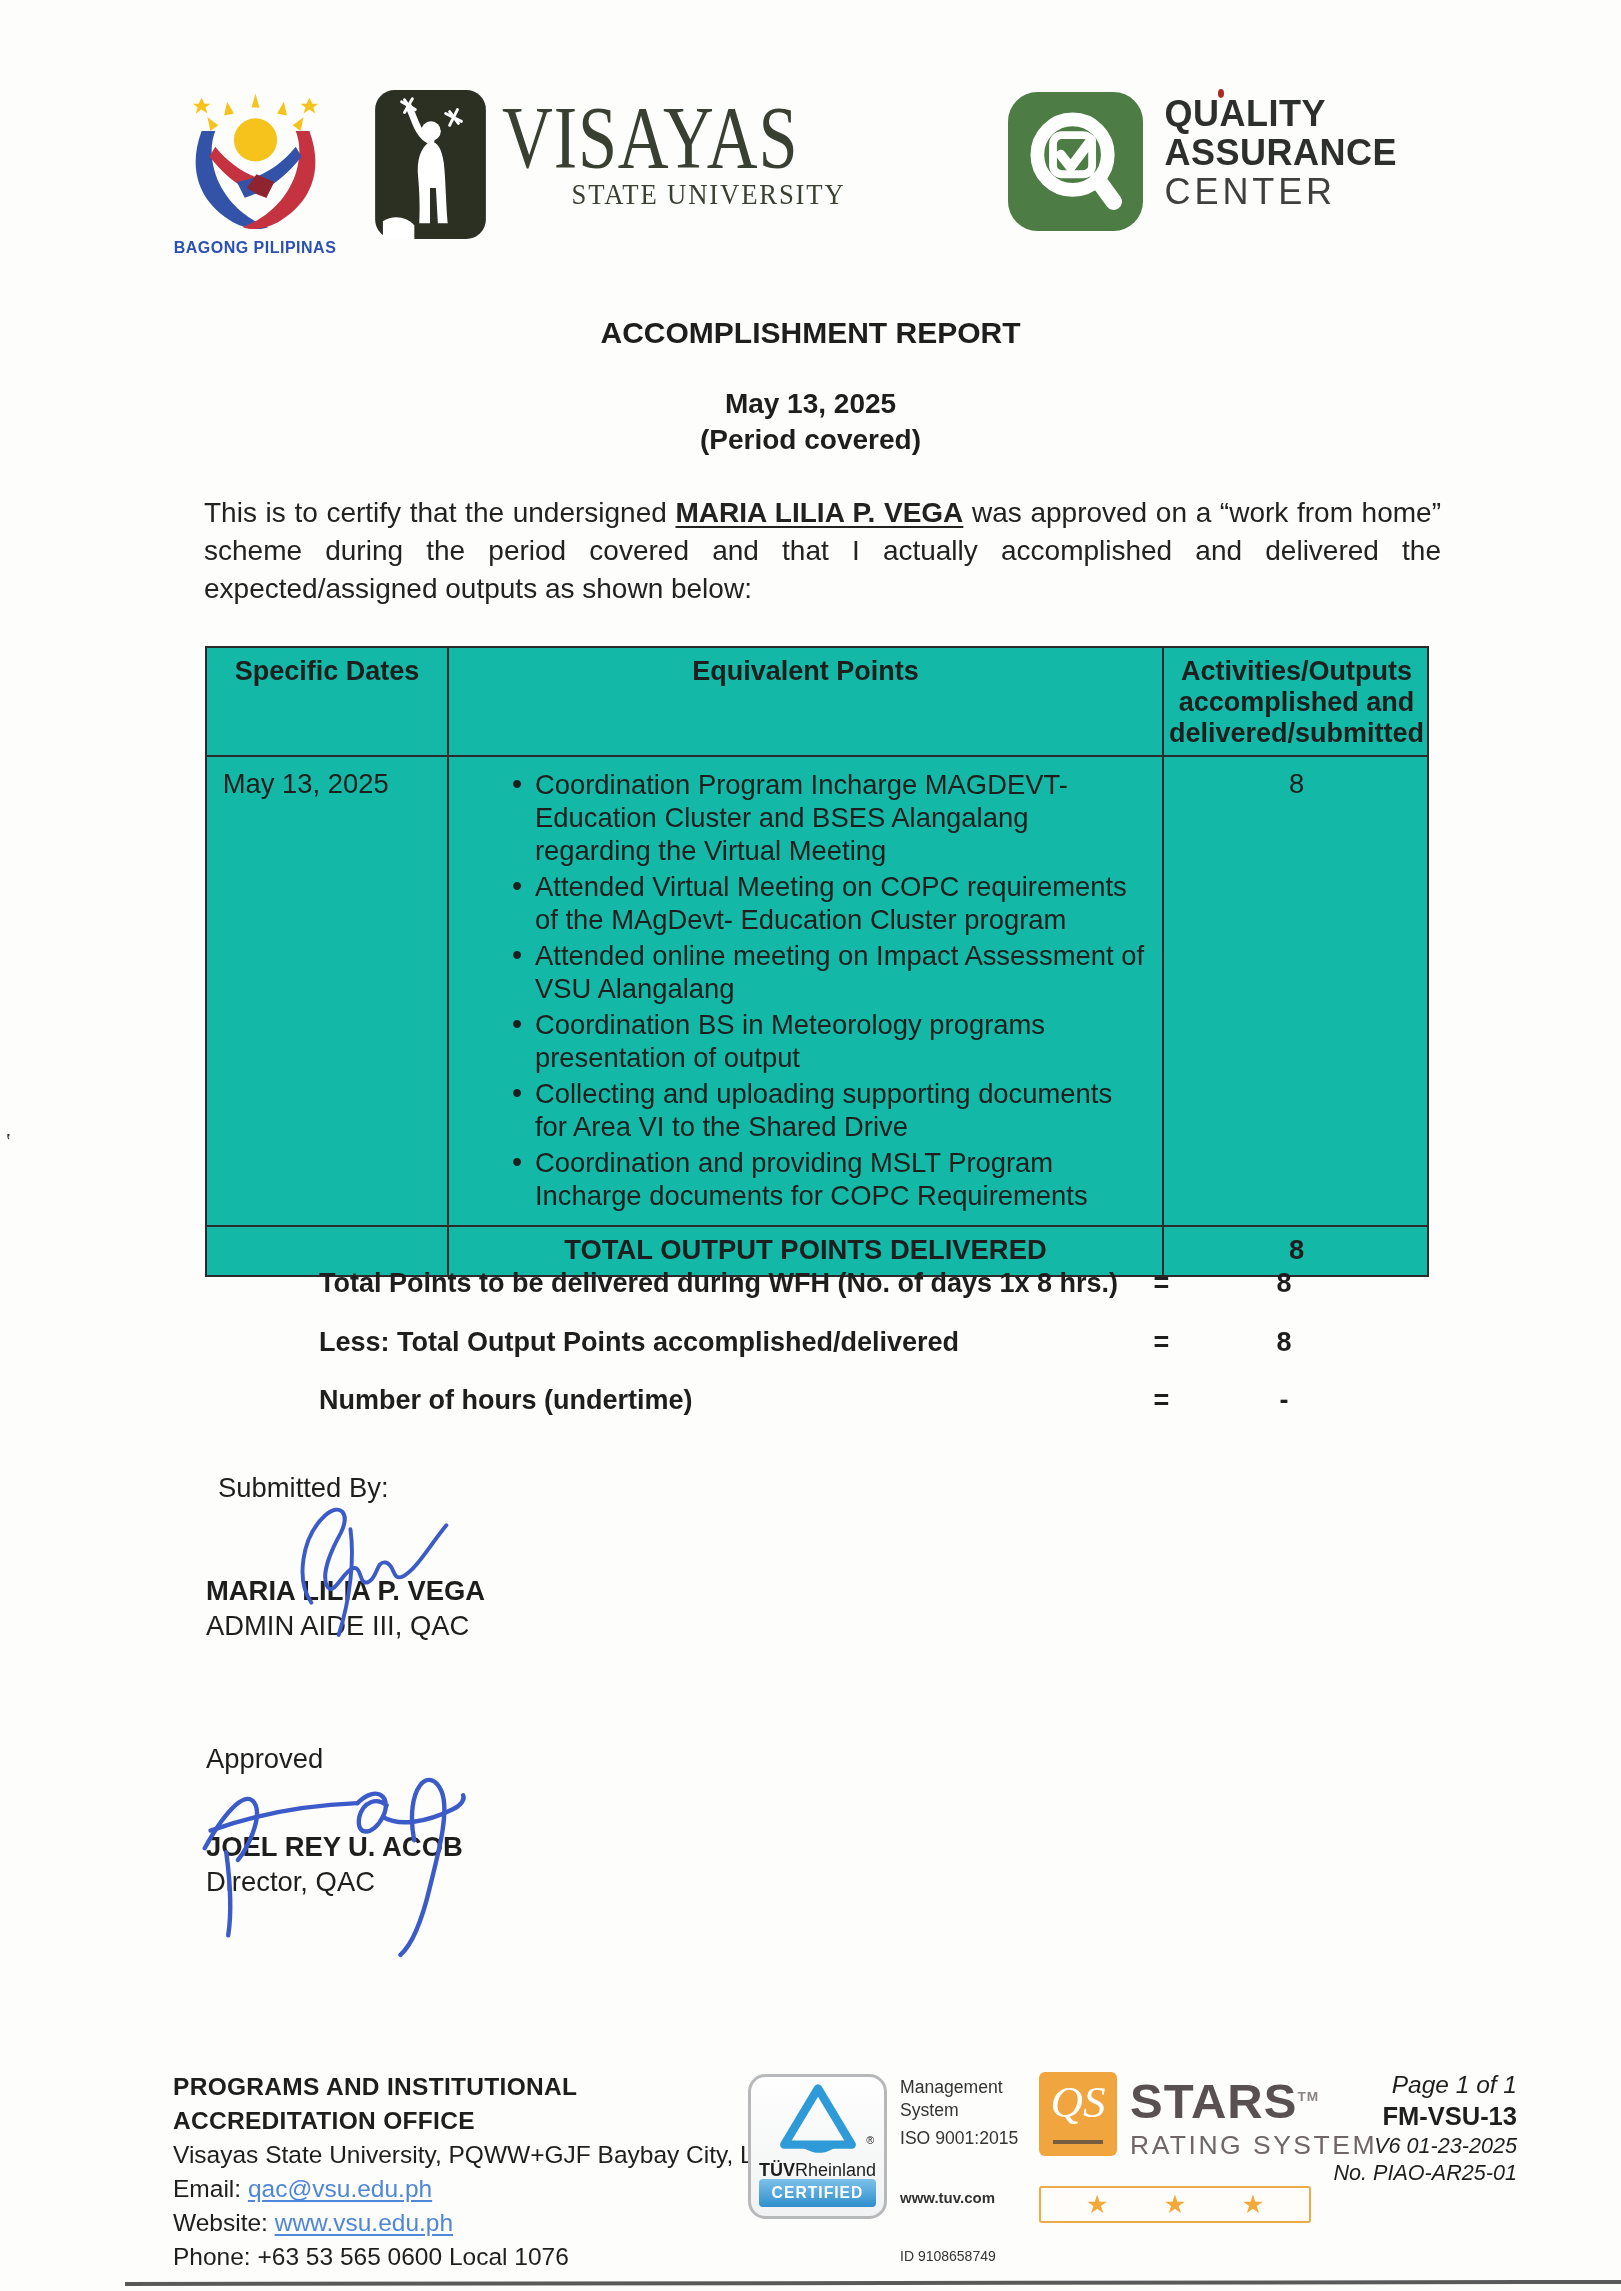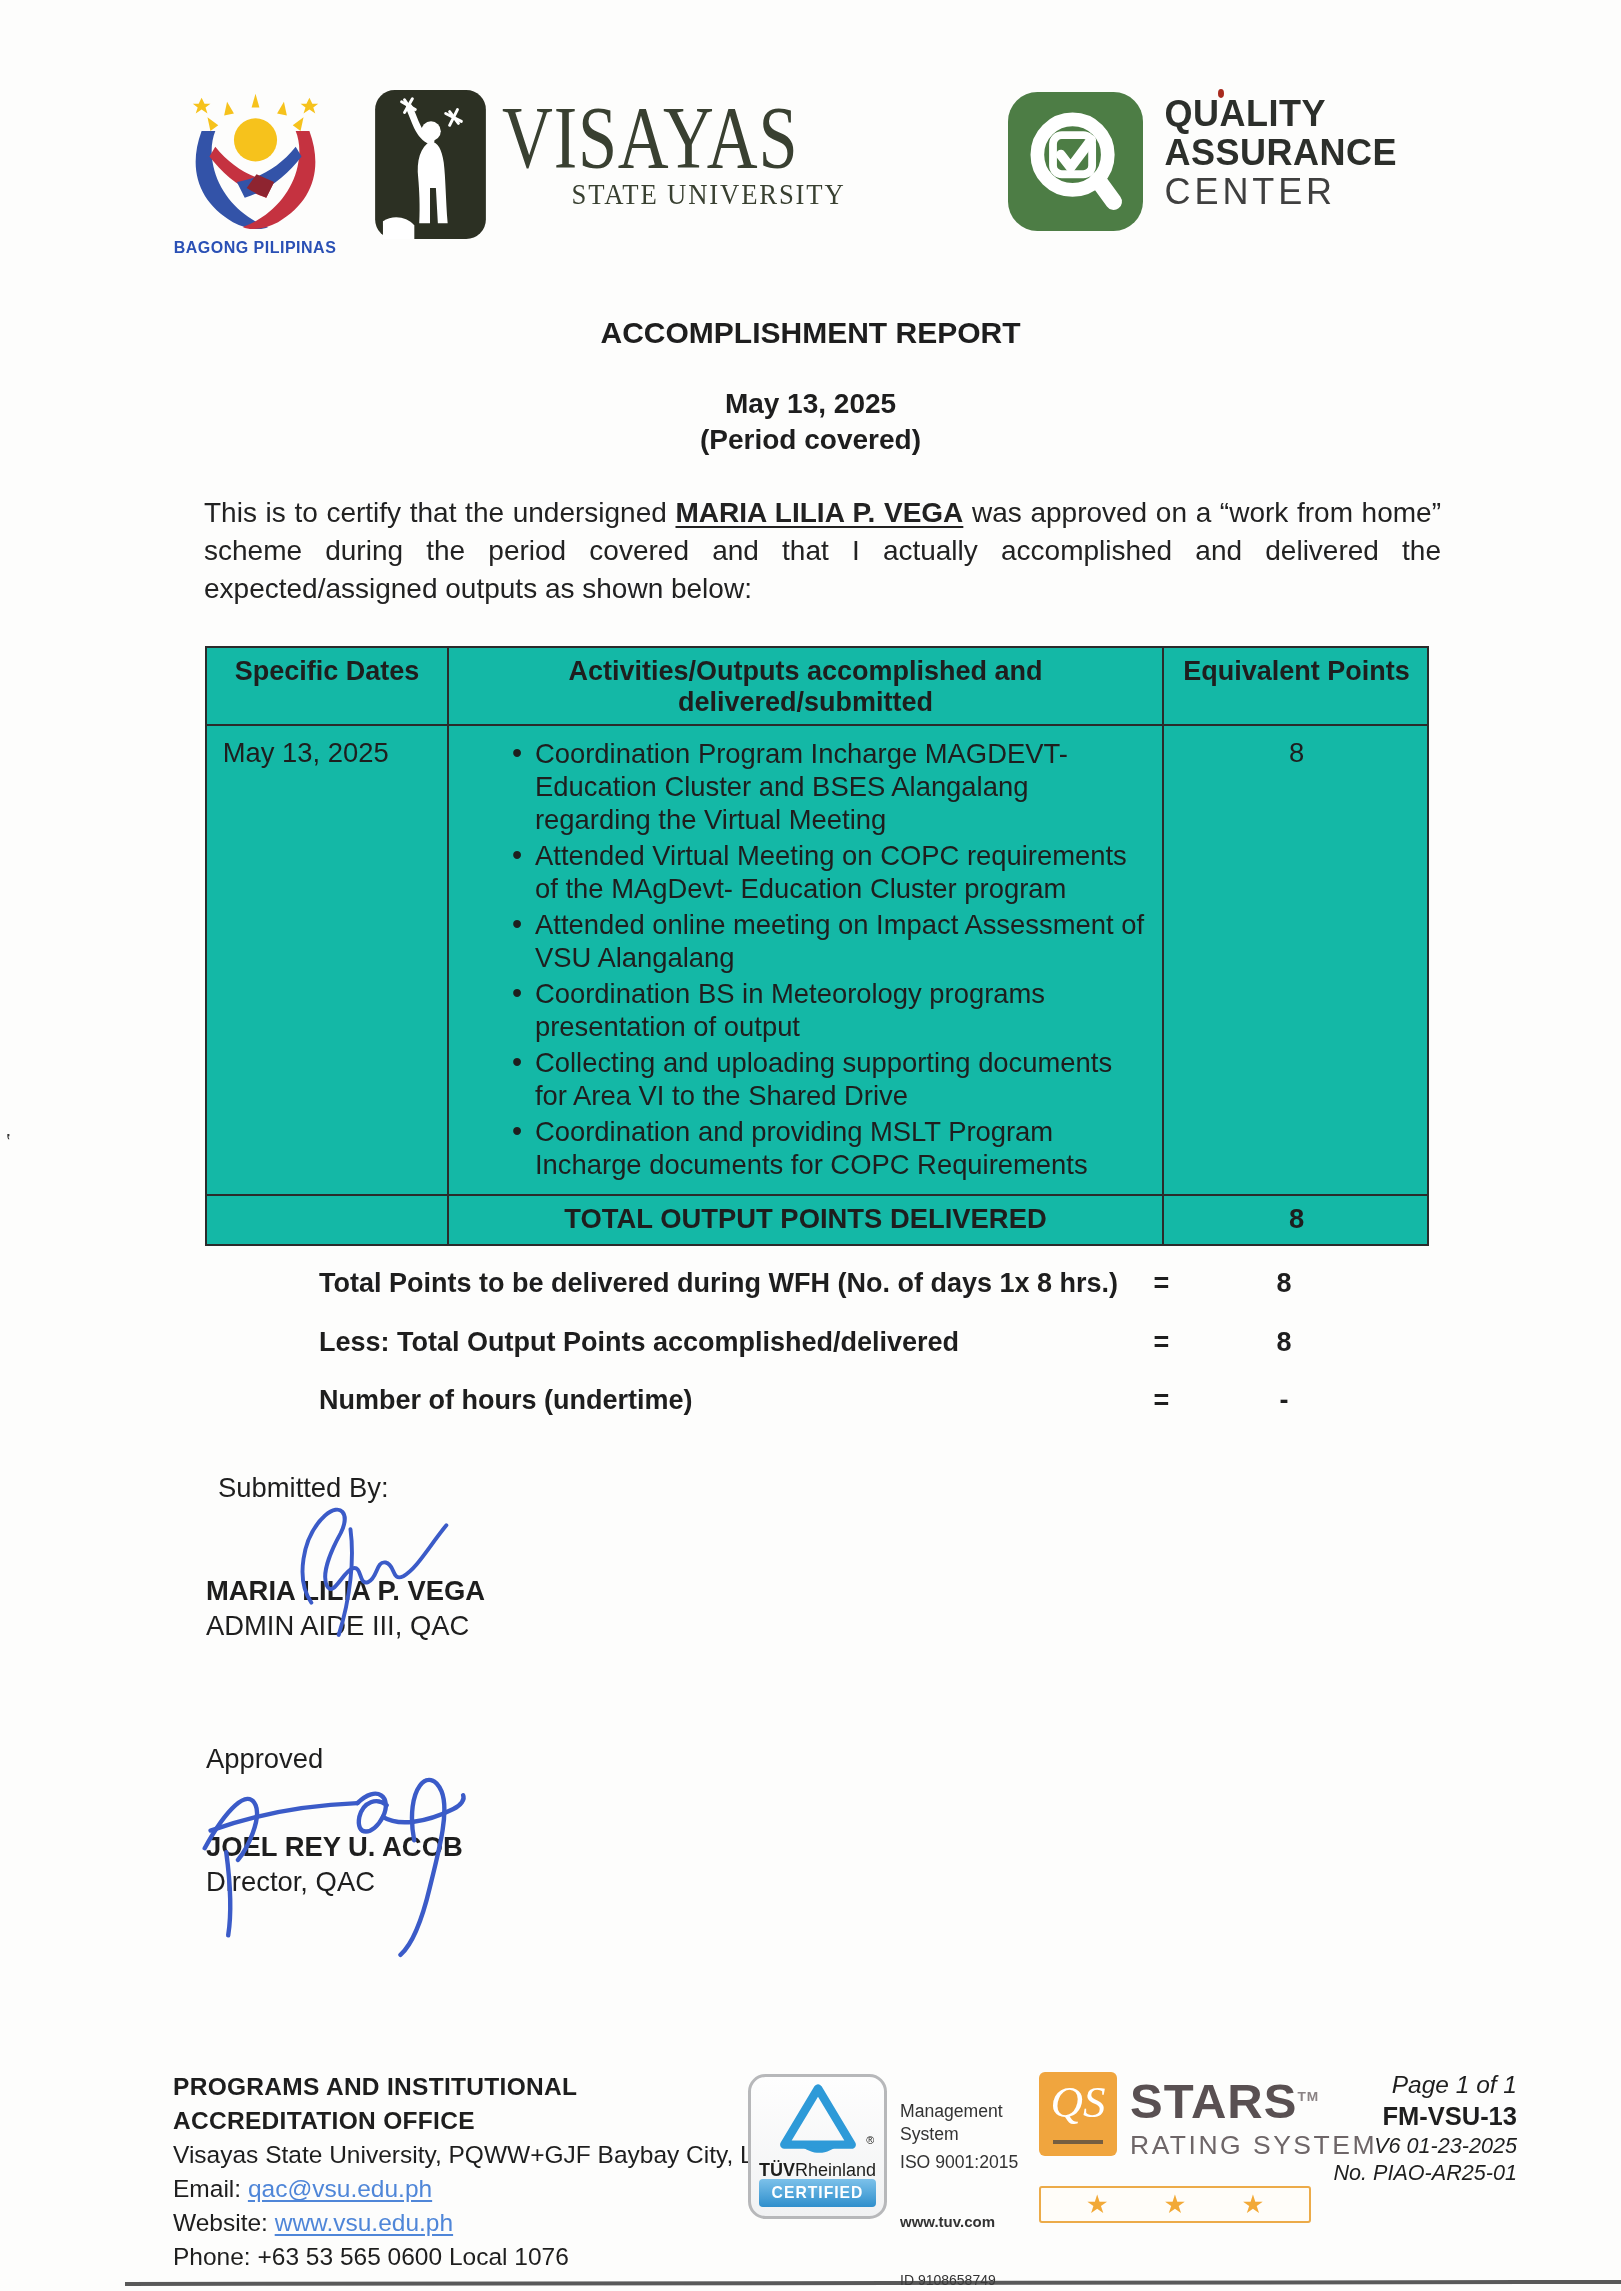--- a/index.html
+++ b/index.html
@@ -67,21 +67,21 @@
 
   .tuv-badge { left:748px; top:2074px; width:139px; height:145px; box-sizing:border-box;
     border:3.9px solid #b7b8ba; border-radius:17.6px; background:linear-gradient(#fefefe,#f1f2f3);
     text-align:center; }
   .tuv-brand { font-size:18px; color:#1d1d1b; margin-top:2px; white-space:nowrap; }
   .tuv-brand .b { font-weight:bold; }
   .tuv-reg { position:absolute; right:9.8px; top:57px; font-size:10.8px; color:#1d1d1b; }
   .tuv-band { position:absolute; left:7.8px; right:7.8px; bottom:8.8px; height:28px; border-radius:3.9px;
     background:linear-gradient(#7cc1ea,#2f8fcc); color:#fff; font-weight:bold; font-size:15.7px;
     letter-spacing:1px; line-height:28px; }
-  .tuv-text { left:900px; top:2076px; font-size:17.6px; line-height:22.5px; color:#333;margin-top:24px; }
+  .tuv-text { left:900px; top:2076px; font-size:17.6px; line-height:22.5px; color:#333; }
   .tuv-iso { margin-top:5.9px; }
   .tuv-small { margin-top:39px; font-size:15px; font-weight:bold; line-height:19.6px; }
   .tuv-id { font-size:14px; font-weight:normal; }
 
   .qs-block { left:1039px; top:2072px; display:flex; align-items:flex-start; }
   .qs-square { position:relative; width:78px; height:84px; background:#f0a53e; border-radius:5.9px; text-align:center; }
   .qs-glyph { font-family:"Liberation Serif", serif; font-style:italic; font-size:45px; color:#fff; line-height:61px; }
   .qs-underline { position:absolute; left:13.7px; right:13.7px; bottom:11.8px; height:3.9px; background:#5f5142; opacity:0.85; }
   .qs-words { margin-left:13px; }
   .qs-stars-word { font-size:49px; line-height:49px; font-weight:bold; color:#595052; letter-spacing:1px; }
@@ -167,24 +167,24 @@
 
   <div class="abs doc-title">ACCOMPLISHMENT REPORT</div>
   <div class="abs doc-date">May 13, 2025</div>
   <div class="abs doc-date-caption">(Period covered)</div>
 
   <div class="abs intro"><span>This is to certify that the undersigned </span><span class="name">MARIA LILIA P. VEGA</span><span> was approved on a “work from home” scheme during the period covered and that I actually accomplished and delivered the expected/assigned outputs as shown below:</span></div>
 
   <div class="abs rep-table">
     <div class="tr head">
       <div class="td">Specific Dates</div>
+      <div class="td">Equivalent Points</div>
       <div class="td">
           <div class="hwrap">Activities/Outputs accomplished and delivered/submitted</div>
         </div>
-      <div class="td">Equivalent Points</div>
     </div>
     <div class="tr body">
       <div class="td date-cell">May 13, 2025</div>
       <div class="td act-cell">
         <ul class="act-list">
             <li>Coordination Program Incharge MAGDEVT- Education Cluster and BSES Alangalang regarding the Virtual Meeting</li>
             <li>Attended Virtual Meeting on COPC requirements of the MAgDevt- Education Cluster program</li>
             <li>Attended online meeting on Impact Assessment of VSU Alangalang</li>
             <li>Coordination BS in Meteorology programs presentation of output</li>
             <li>Collecting and uploading supporting documents for Area VI to the Shared Drive</li>

